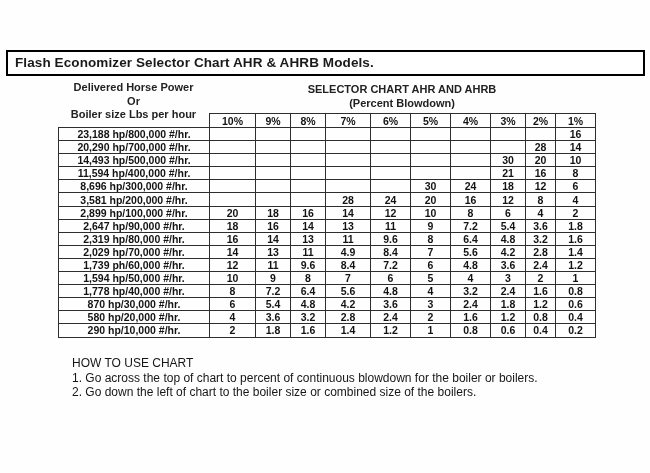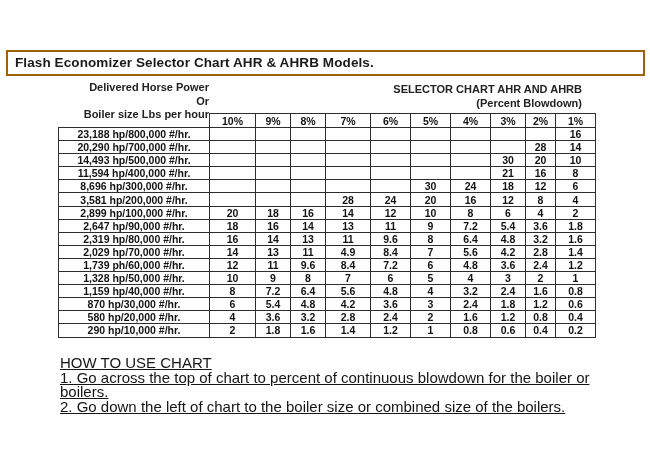--- a/index.html
+++ b/index.html
@@ -11,41 +11,41 @@
     position: relative;
     overflow: hidden;
   }
   .page { position: absolute; inset: 0; background: #fefefe; }
 
   .title-bar {
     position: absolute;
     left: 6px; top: 50px;
     width: 639px; height: 26px;
     box-sizing: border-box;
-    border: 2px solid #a16207;
+    border: 2px solid #000000;
     background: #ffffff;
     font-size: 13.5px;
     font-weight: bold;
     line-height: 22px;
     padding-left: 7px;
     letter-spacing: 0.1px;
   }
 
   .left-header {
     position: absolute;
     left: 58px; top: 81px; width: 151px;
-    text-align: right;
+    text-align: center;
     font-size: 11px; font-weight: bold;
     line-height: 13.5px;
     color: #222;
   }
   .right-header {
     position: absolute;
-    left: 196px; top: 83px; width: 386px;
-    text-align: right;
+    left: 209px; top: 83px; width: 386px;
+    text-align: center;
     font-size: 11px; font-weight: bold;
     line-height: 13.5px;
     color: #222;
   }
 
   .selector-table {
     position: absolute;
     left: 58px; top: 113px;
     border-collapse: collapse;
     table-layout: fixed;
@@ -64,25 +64,24 @@
     white-space: nowrap;
   }
   .selector-table th.corner {
     border: none;
     background: transparent;
   }
   .selector-table thead th { height: 13px; }
 
   .how-to-use {
     position: absolute;
-    left: 60px; top: 356px; width: 541px;
-    font-size: 15px;
+    left: 72px; top: 356px; width: 541px;
+    font-size: 12px;
     line-height: 14.6px;
     color: #161616;
-    text-decoration: underline;
   }
   .how-to-use .step-justify { text-align: justify; }
 </style>
 </head>
 <body>
 
 <div class="page">
 
   <div class="title-bar">Flash Economizer Selector Chart AHR &amp; AHRB Models.</div>
 
@@ -264,34 +263,34 @@
           <td>9.6</td>
           <td>8.4</td>
           <td>7.2</td>
           <td>6</td>
           <td>4.8</td>
           <td>3.6</td>
           <td>2.4</td>
           <td>1.2</td>
         </tr>
         <tr>
-          <td>1,328 hp/50,000 #/hr.</td>
+          <td>1,594 hp/50,000 #/hr.</td>
           <td>10</td>
           <td>9</td>
           <td>8</td>
           <td>7</td>
           <td>6</td>
           <td>5</td>
           <td>4</td>
           <td>3</td>
           <td>2</td>
           <td>1</td>
         </tr>
         <tr>
-          <td>1,159 hp/40,000 #/hr.</td>
+          <td>1,778 hp/40,000 #/hr.</td>
           <td>8</td>
           <td>7.2</td>
           <td>6.4</td>
           <td>5.6</td>
           <td>4.8</td>
           <td>4</td>
           <td>3.2</td>
           <td>2.4</td>
           <td>1.6</td>
           <td>0.8</td>

